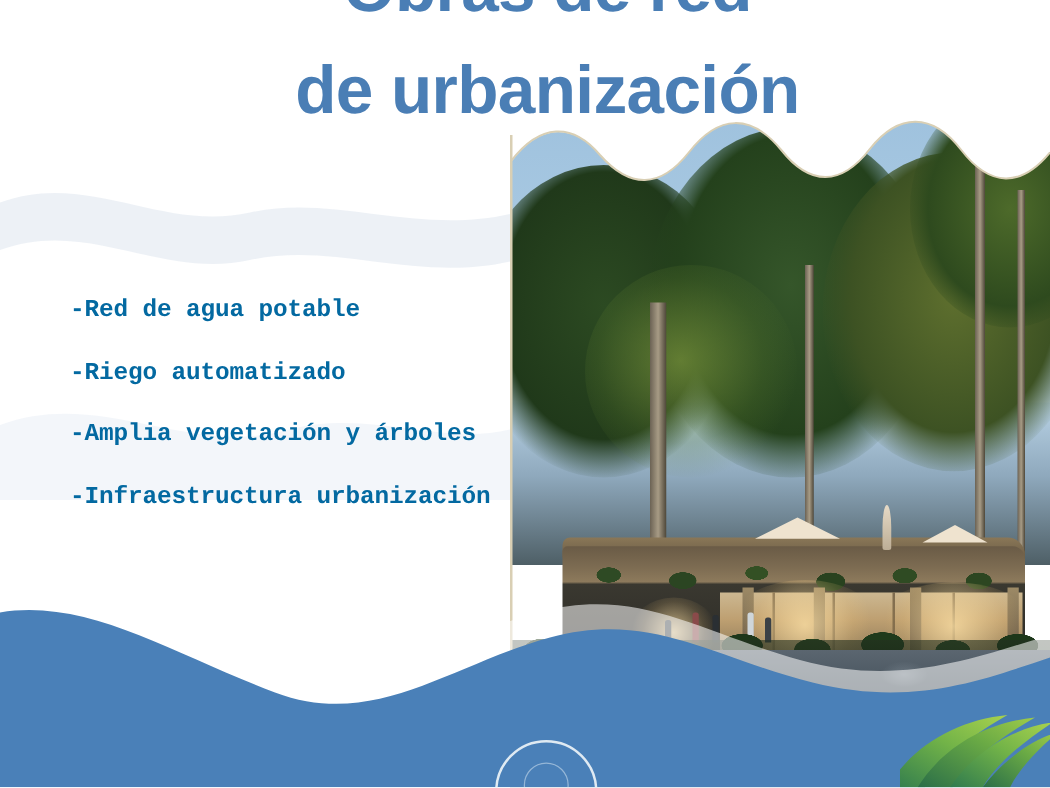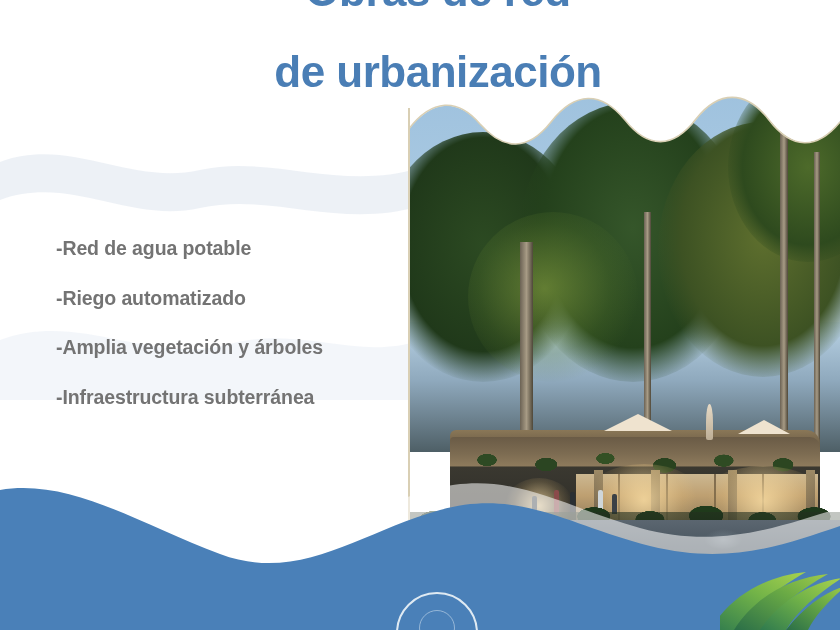--- a/index.html
+++ b/index.html
@@ -34,43 +34,43 @@
     position:absolute;
     left:0; top:-58px;
     width:840px;
     text-align:center;
     z-index:6;
   }
   .title-line{
     margin:17px;
     font-family:"Liberation Sans", sans-serif;
     font-weight:bold;
-    font-size:44px;
+    font-size:54px;
     line-height:64px;
     letter-spacing:-0.5px;
     color:#4A7EB5;
     white-space:nowrap;
     padding-left:36px;
   }
   .title-line-1{ color:#4A7EB5; }
 
   
   .features{
     position:absolute;
     left:56px; top:238px;
     width:345px;
     z-index:6;
   }
   .feature-item{
-    font-family:Liberation Sans, sans-serif;
+    font-family:Liberation Mono, monospace;
     font-weight:bold;
     font-size:19.5px;
     line-height:20px;
     letter-spacing:-0.1px;
-    color:#737373;
+    color:#0369a1;
     margin:0 0 29.5px 0;
     white-space:nowrap;
   }
   .feature-item:last-child{ margin-bottom:0; }
 
   
   .photo-panel{
     position:absolute;
     left:408px; top:92px;
     width:432px; height:538px;
@@ -261,21 +261,21 @@
 
   <div class="title-block">
     <h1 class="title-line title-line-1">Obras de red</h1>
     <h1 class="title-line">de urbanización</h1>
   </div>
 
   <ul class="features" style="list-style:none;padding:0;margin:0;">
     <li class="feature-item">-Red de agua potable</li>
     <li class="feature-item">-Riego automatizado</li>
     <li class="feature-item">-Amplia vegetación y árboles</li>
-    <li class="feature-item">-Infraestructura subterránea</li>
+    <li class="feature-item">-Infraestructura urbanización</li>
   </ul>
 
   <div class="panel-left-line"></div>
 
   <div class="photo-panel" aria-label="Render nocturno de casa club con árboles, sombrillas y lago">
 
     <svg width="0" height="0" style="position:absolute" aria-hidden="true">
       <defs>
         <clipPath id="waveClip" clipPathUnits="objectBoundingBox">
           <path d="M0,0.072

